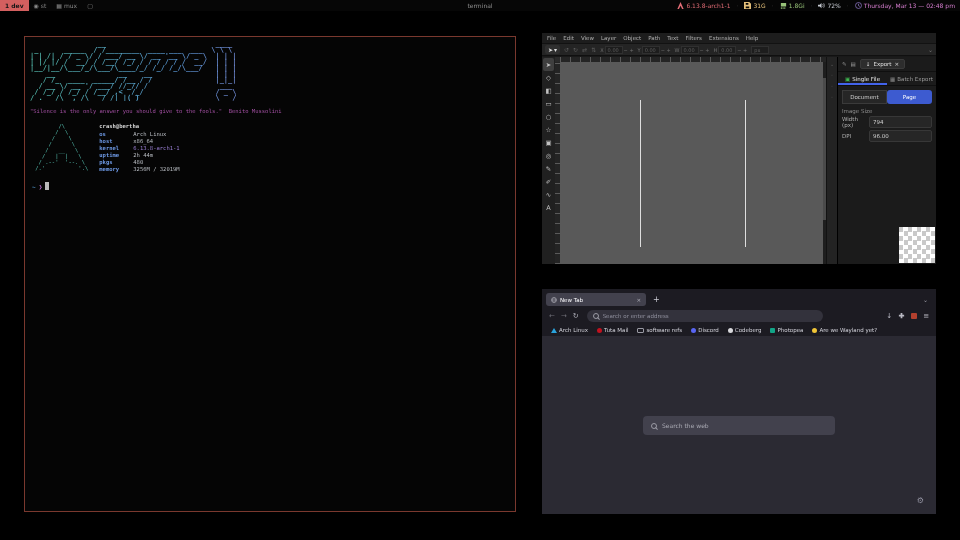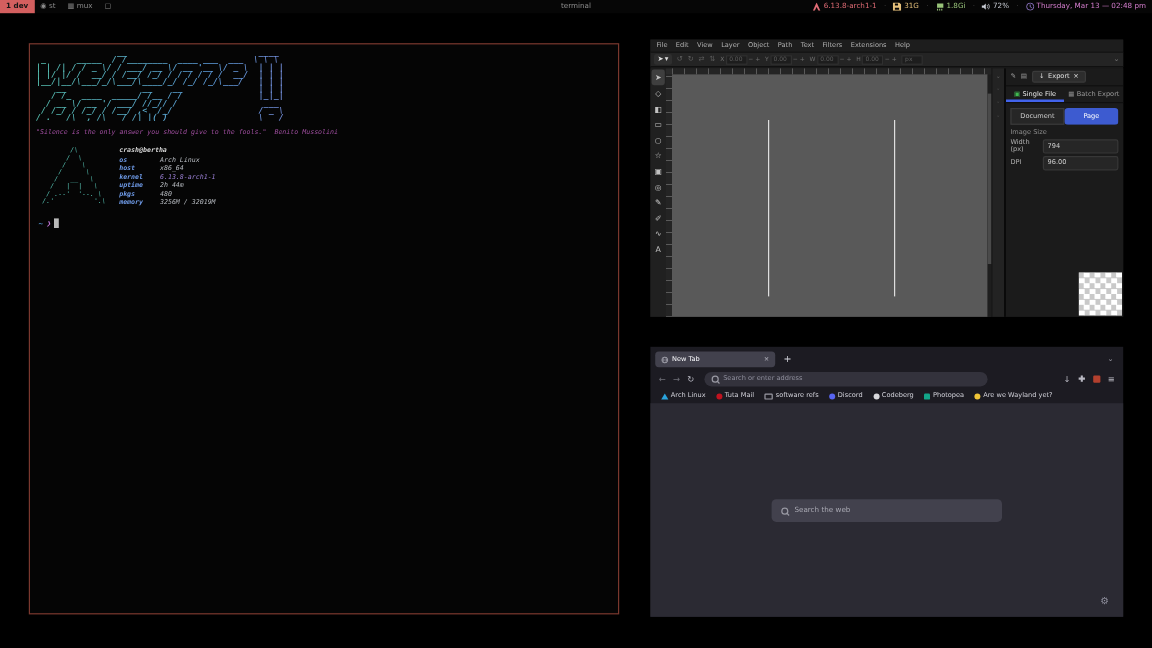--- a/index.html
+++ b/index.html
@@ -12,21 +12,21 @@
   .ws{height:11px;display:flex;align-items:center;gap:2px;padding:0 5px;color:#8a8a8a;}
   .ws.active{background:#d35f5f;color:#151515;font-weight:bold;}
   .win-title{position:absolute;left:50%;transform:translateX(-50%);color:#8f8f8f;}
   .status{margin-left:auto;display:flex;align-items:center;gap:6px;padding-right:5px;}
   .seg{display:flex;align-items:center;gap:2px;}
   .seg svg{display:block;}
   .sep{color:#3a3a3a;}
 
   
   .term{position:absolute;left:24px;top:36px;width:492px;height:476px;background:#050505;
-        border:1px solid #7a382e;font-family:"DejaVu Sans Mono",monospace;box-sizing:border-box;font-style:italic;}
+        border:1px solid #7a382e;font-family:"DejaVu Sans Mono",monospace;box-sizing:border-box;}
   .banner{margin:4px 0 0 5px;font-size:7px;line-height:6px;font-weight:bold;white-space:pre;
           background:linear-gradient(90deg,#56c2b2 0%,#5e9fe0 30%,#8b7fd9 55%,#c06ac0 75%,#e0679a 100%);
           -webkit-background-clip:text;background-clip:text;color:transparent;}
   .quote{margin:7px 0 0 5px;font-size:5.5px;color:#a14fa1;white-space:pre;}
   .fetch{display:flex;margin:9px 0 0 7px;gap:11px;}
   .logo{font-size:5.5px;line-height:6px;color:#56c2b2;white-space:pre;margin:0;}
   .finfo{font-size:5.5px;line-height:7px;}
   .userhost{color:#d8d8d8;font-weight:bold;margin-bottom:1px;}
   .frow{display:flex;}
   .flabel{color:#6f9be8;width:34px;font-weight:bold;}

